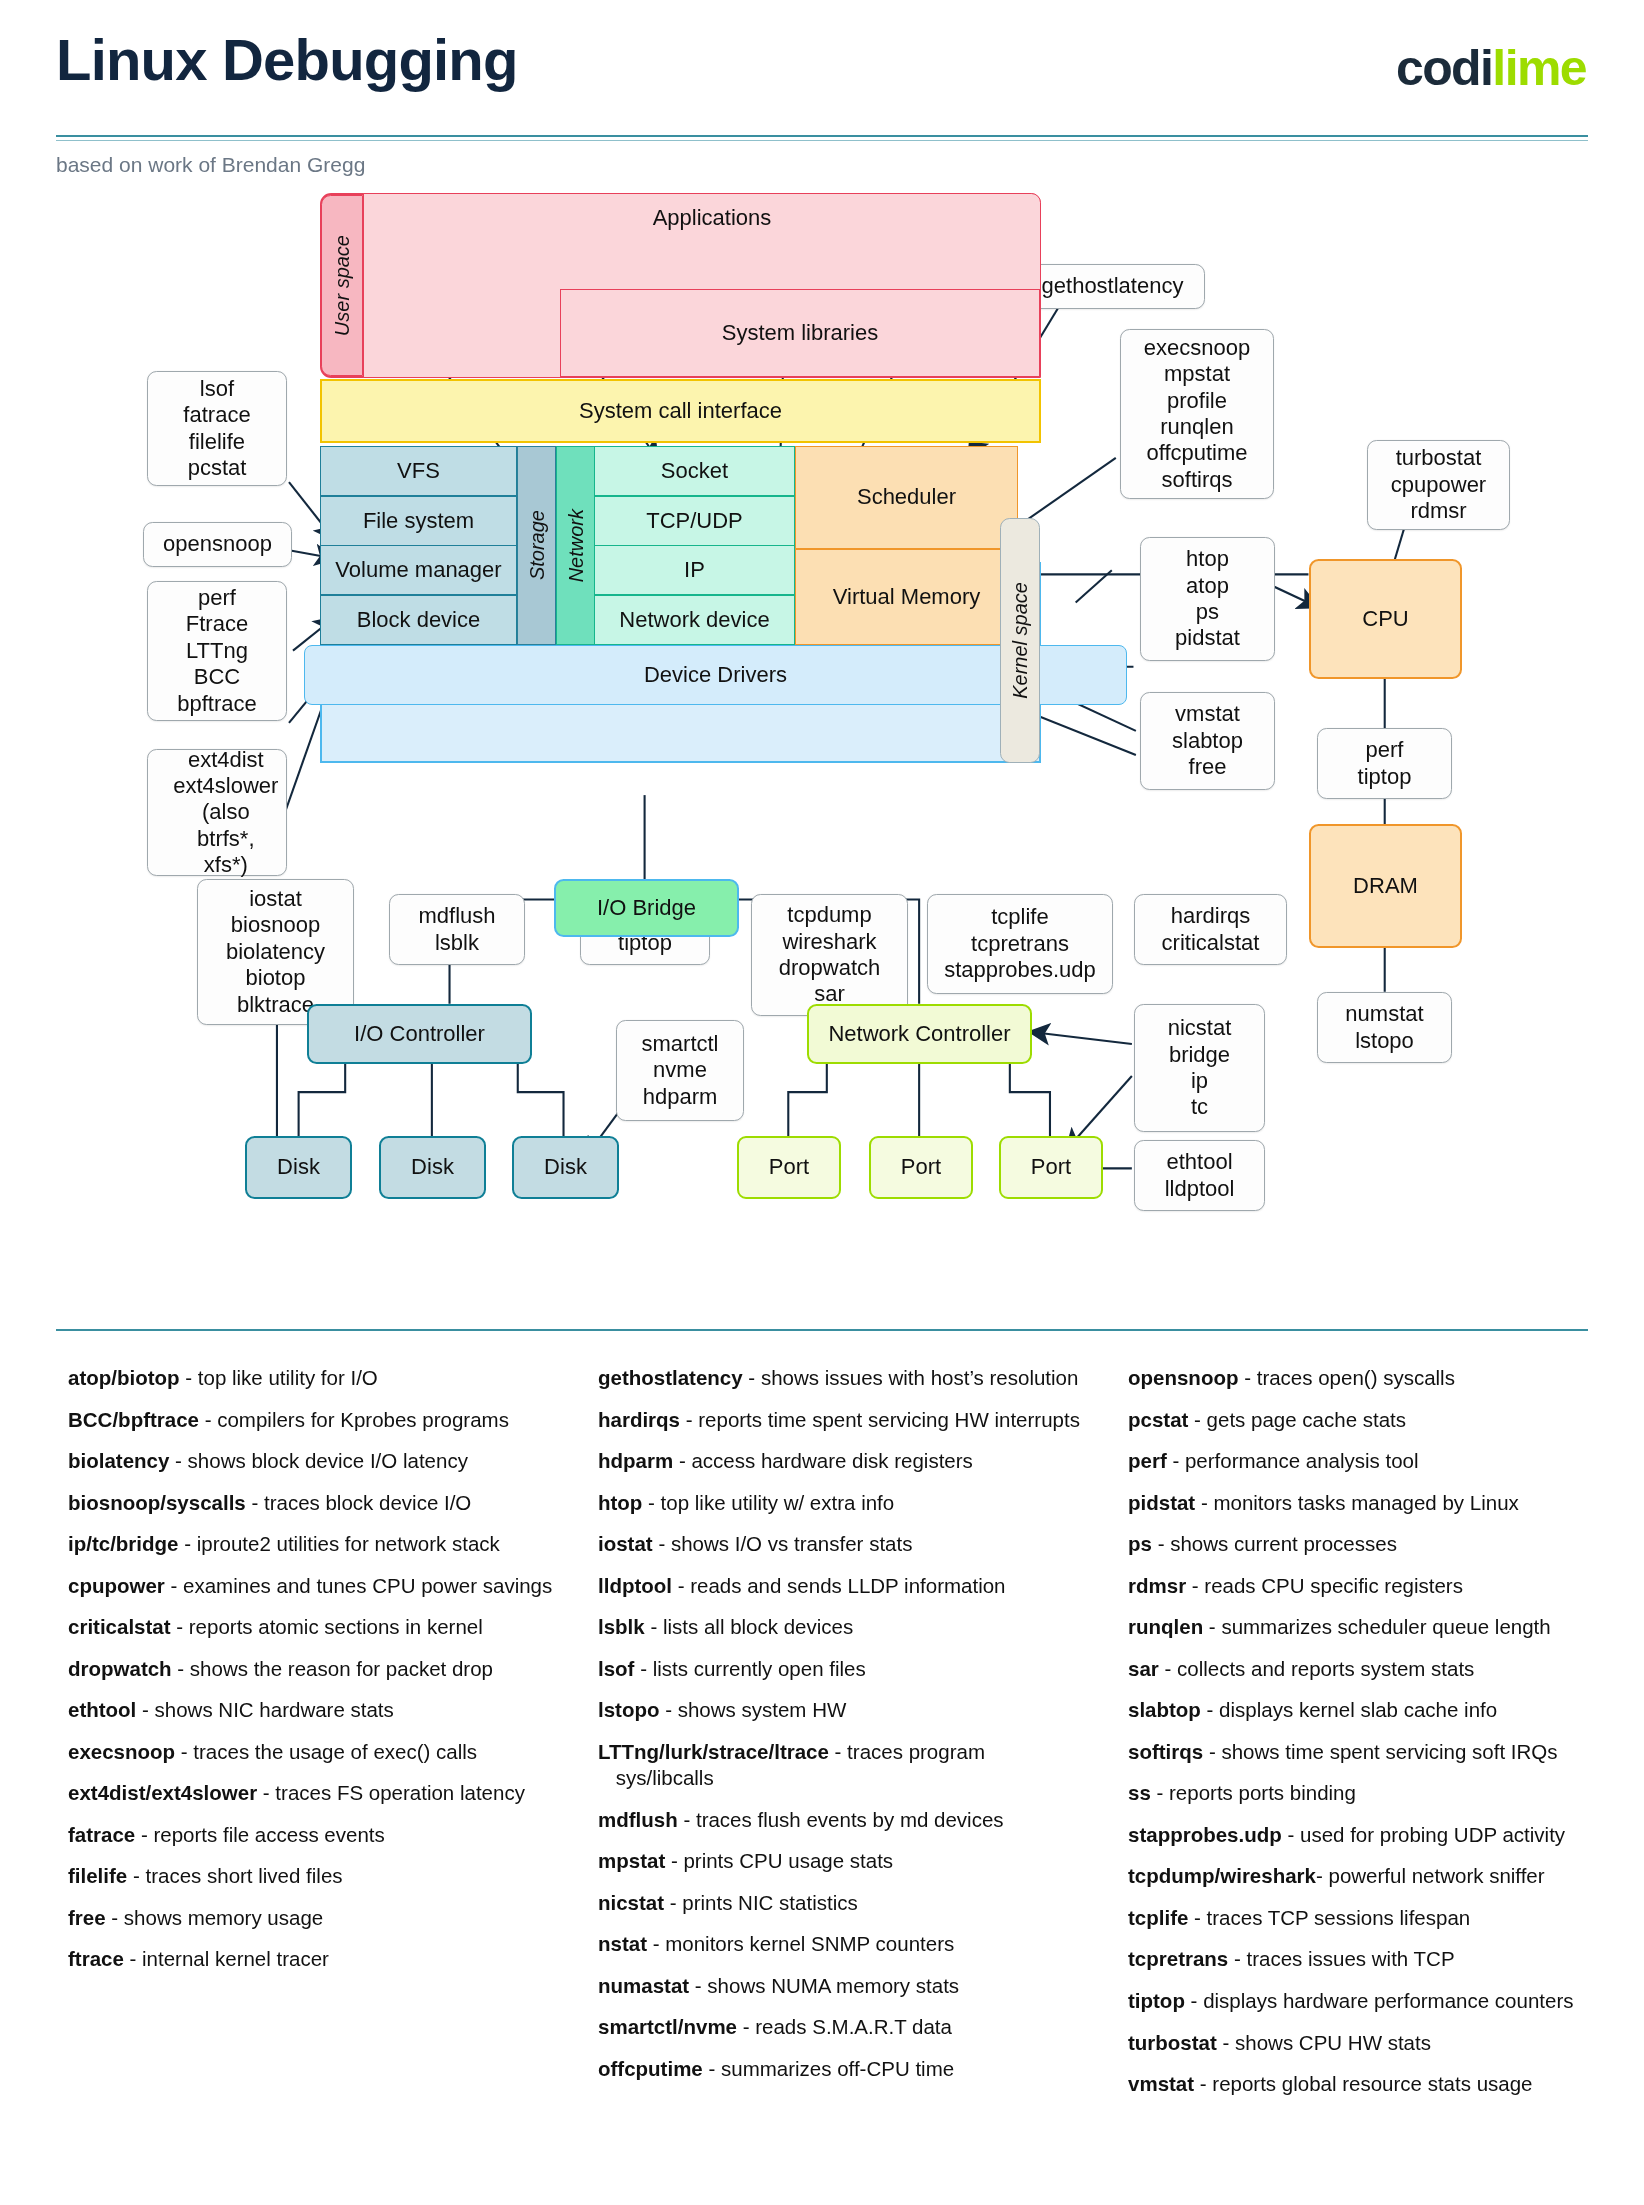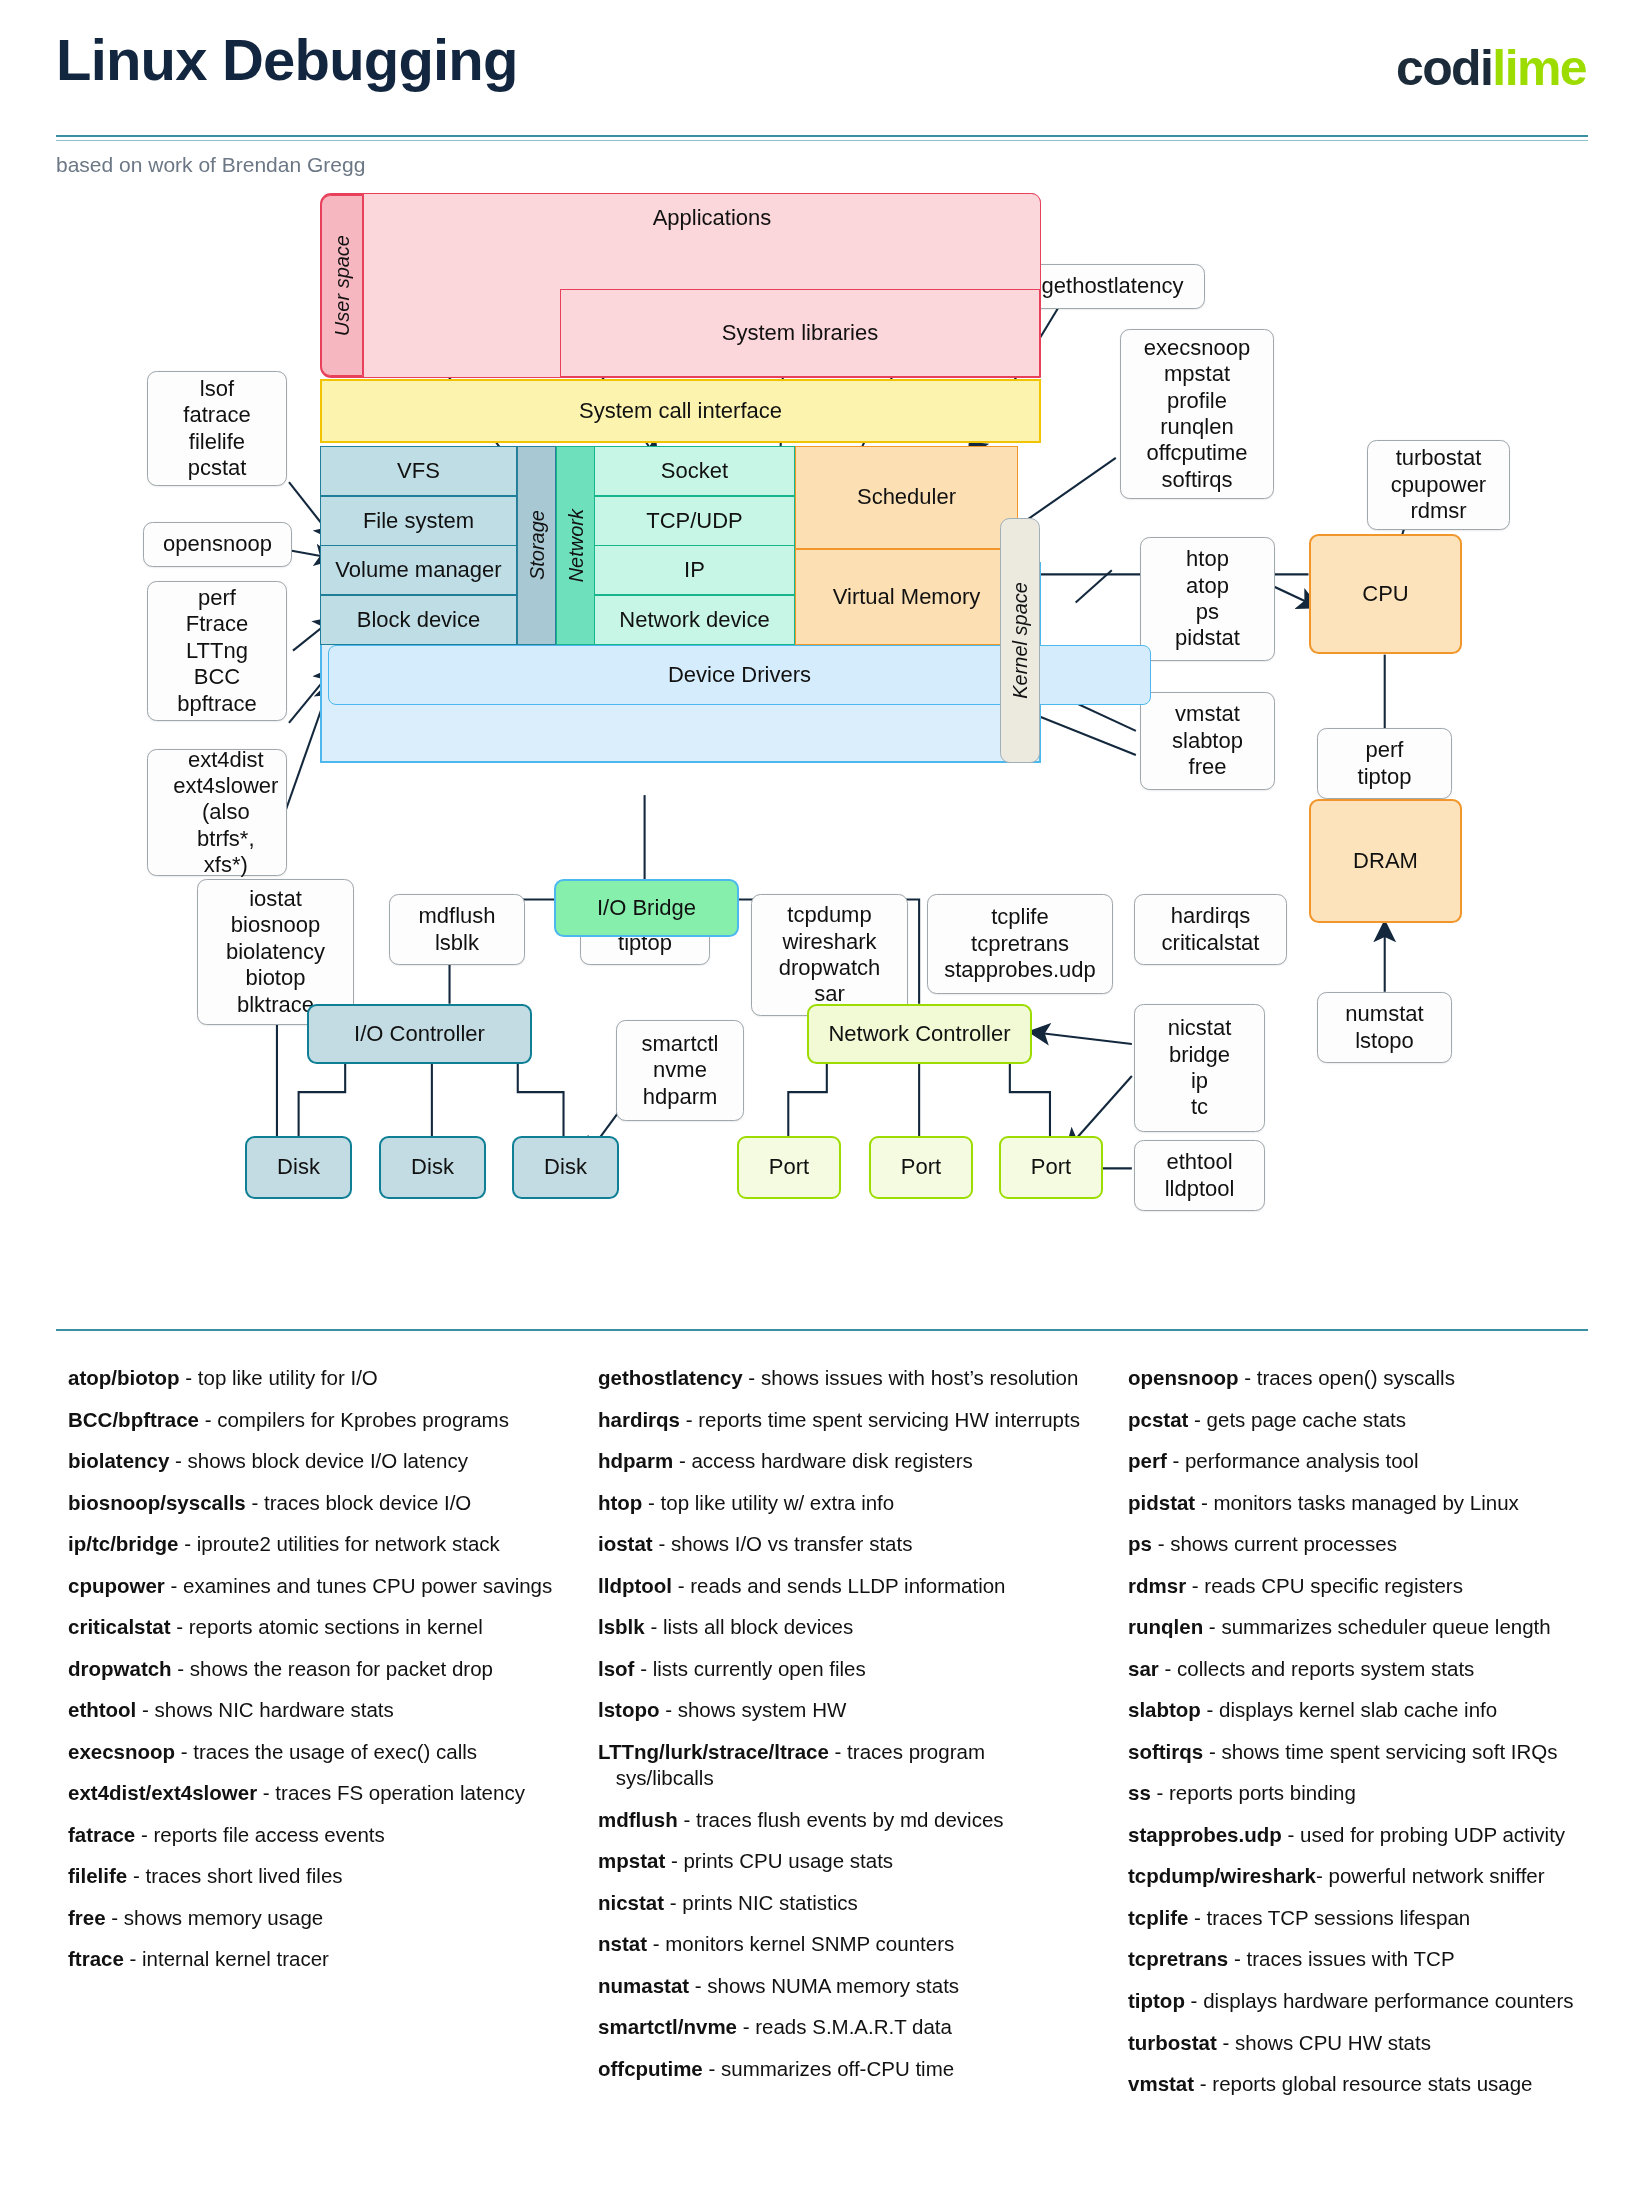--- a/index.html
+++ b/index.html
@@ -59,21 +59,21 @@
 
   .fsblock { background:#bfdde5; border:1.6px solid #1f7f99; }
   .storage-band { background:#a8c8d4; border:1.6px solid #2b7f98; }
   .network-band { background:#6fe0bc; border:1.6px solid #16b58c; }
   .netblock { background:#c7f6e6; border:1.6px solid #16b58c; }
   .kernelblock { background:#fcdfb3; border:1.6px solid #f0962a; }
   .kernel-band { background:#ece9df; border:1.6px solid #9fb0b8; }
   .kernelspace-outer { background:#daeefb; border:2px solid #4db8ee; border-radius:8px; }
   .devdrivers { background:#d4ecfb; border:1.6px solid #4db8ee; border-radius:8px; }
 
-  .hw-cpu { background:#fde3bb; border:2px solid #f0962a; border-radius:9.6px; }
+  .hw-cpu { background:#fde3bb; border:2px solid #f0962a; border-radius:9.6px;margin-top:25px; }
   .hw-bridge { background:#86efac; border:2px solid #4db8ee; border-radius:9.6px; }
   .hw-ioctrl { background:#c3dce3; border:2px solid #0f7f96; border-radius:9.6px; }
   .hw-disk { background:#c3dce3; border:2px solid #0f7f96; border-radius:9.6px; }
   .hw-netctrl { background:#f2fad5; border:2px solid #9ddc00; border-radius:9.6px; }
   .hw-port { background:#f5fbe0; border:2px solid #9ddc00; border-radius:9px; }
 
   .vlabel { writing-mode:vertical-rl; transform:rotate(180deg); font-style:italic; font-size:20px; }
 
   
   #legend-rule { position:absolute; left:56px; top:1329px; width:1532px; height:2.4px; background:#3a8fa0; z-index:1; }
@@ -303,21 +303,21 @@
 <div class="node netblock" style="left:594px;top:394px;width:201px;height:50px;border-radius:0;">
   <span>Network device</span>
 </div>
 <div class="node kernelblock" style="left:795px;top:245px;width:223px;height:103px;border-radius:0;">
   <span>Scheduler</span>
 </div>
 <div class="node kernelblock" style="left:795px;top:348px;width:223px;height:96px;border-radius:0;">
   <span>Virtual Memory</span>
 </div>
 
-<div class="node devdrivers" style="left:328px;top:444px;width:823px;height:60px;">
+<div class="node devdrivers" style="left:304px;top:444px;width:823px;height:60px;">
   <span>Device Drivers</span>
 </div>
 
 <div class="node hw-cpu" style="left:1309px;top:333px;width:153px;height:120px;">
   <span>CPU</span>
 </div>
 <div class="node hw-cpu" style="left:1309px;top:598px;width:153px;height:124px;">
   <span>DRAM</span>
 </div>
 <div class="node hw-bridge" style="left:554px;top:678px;width:185px;height:58px;">

